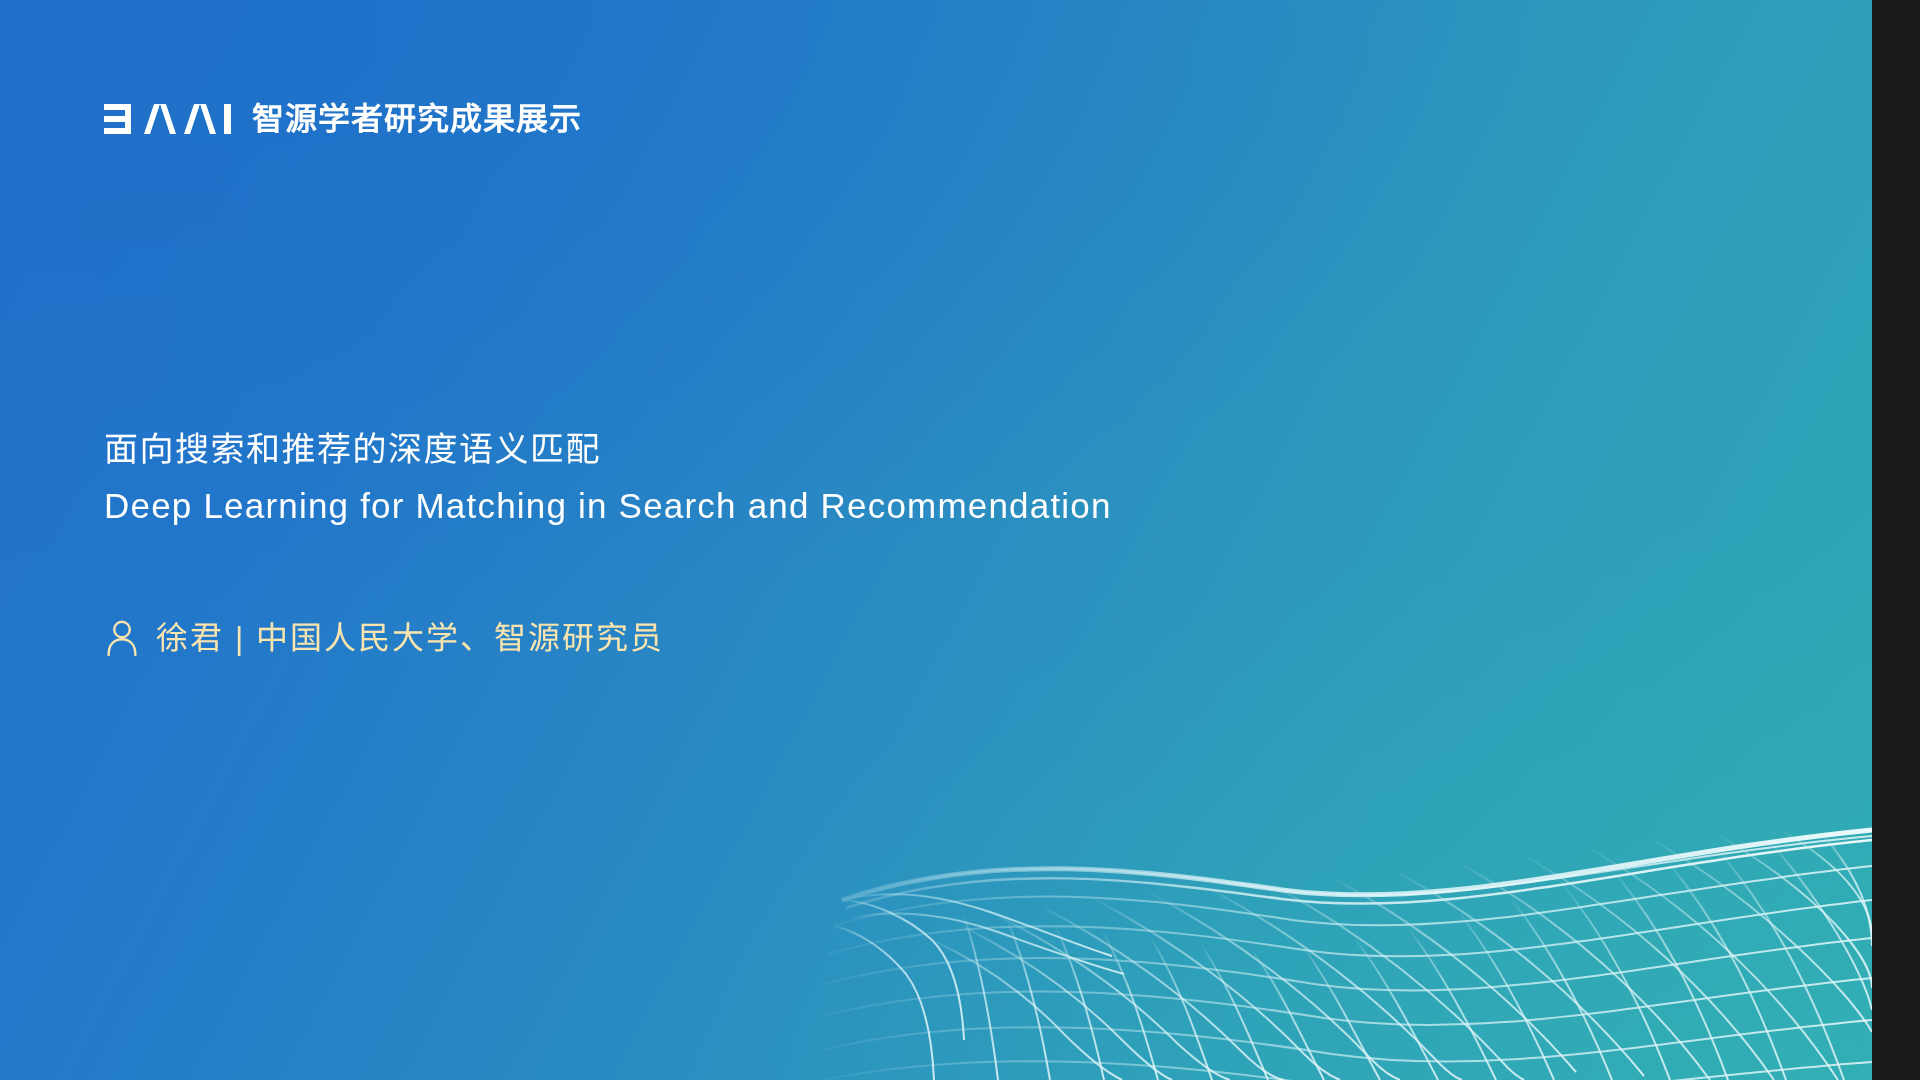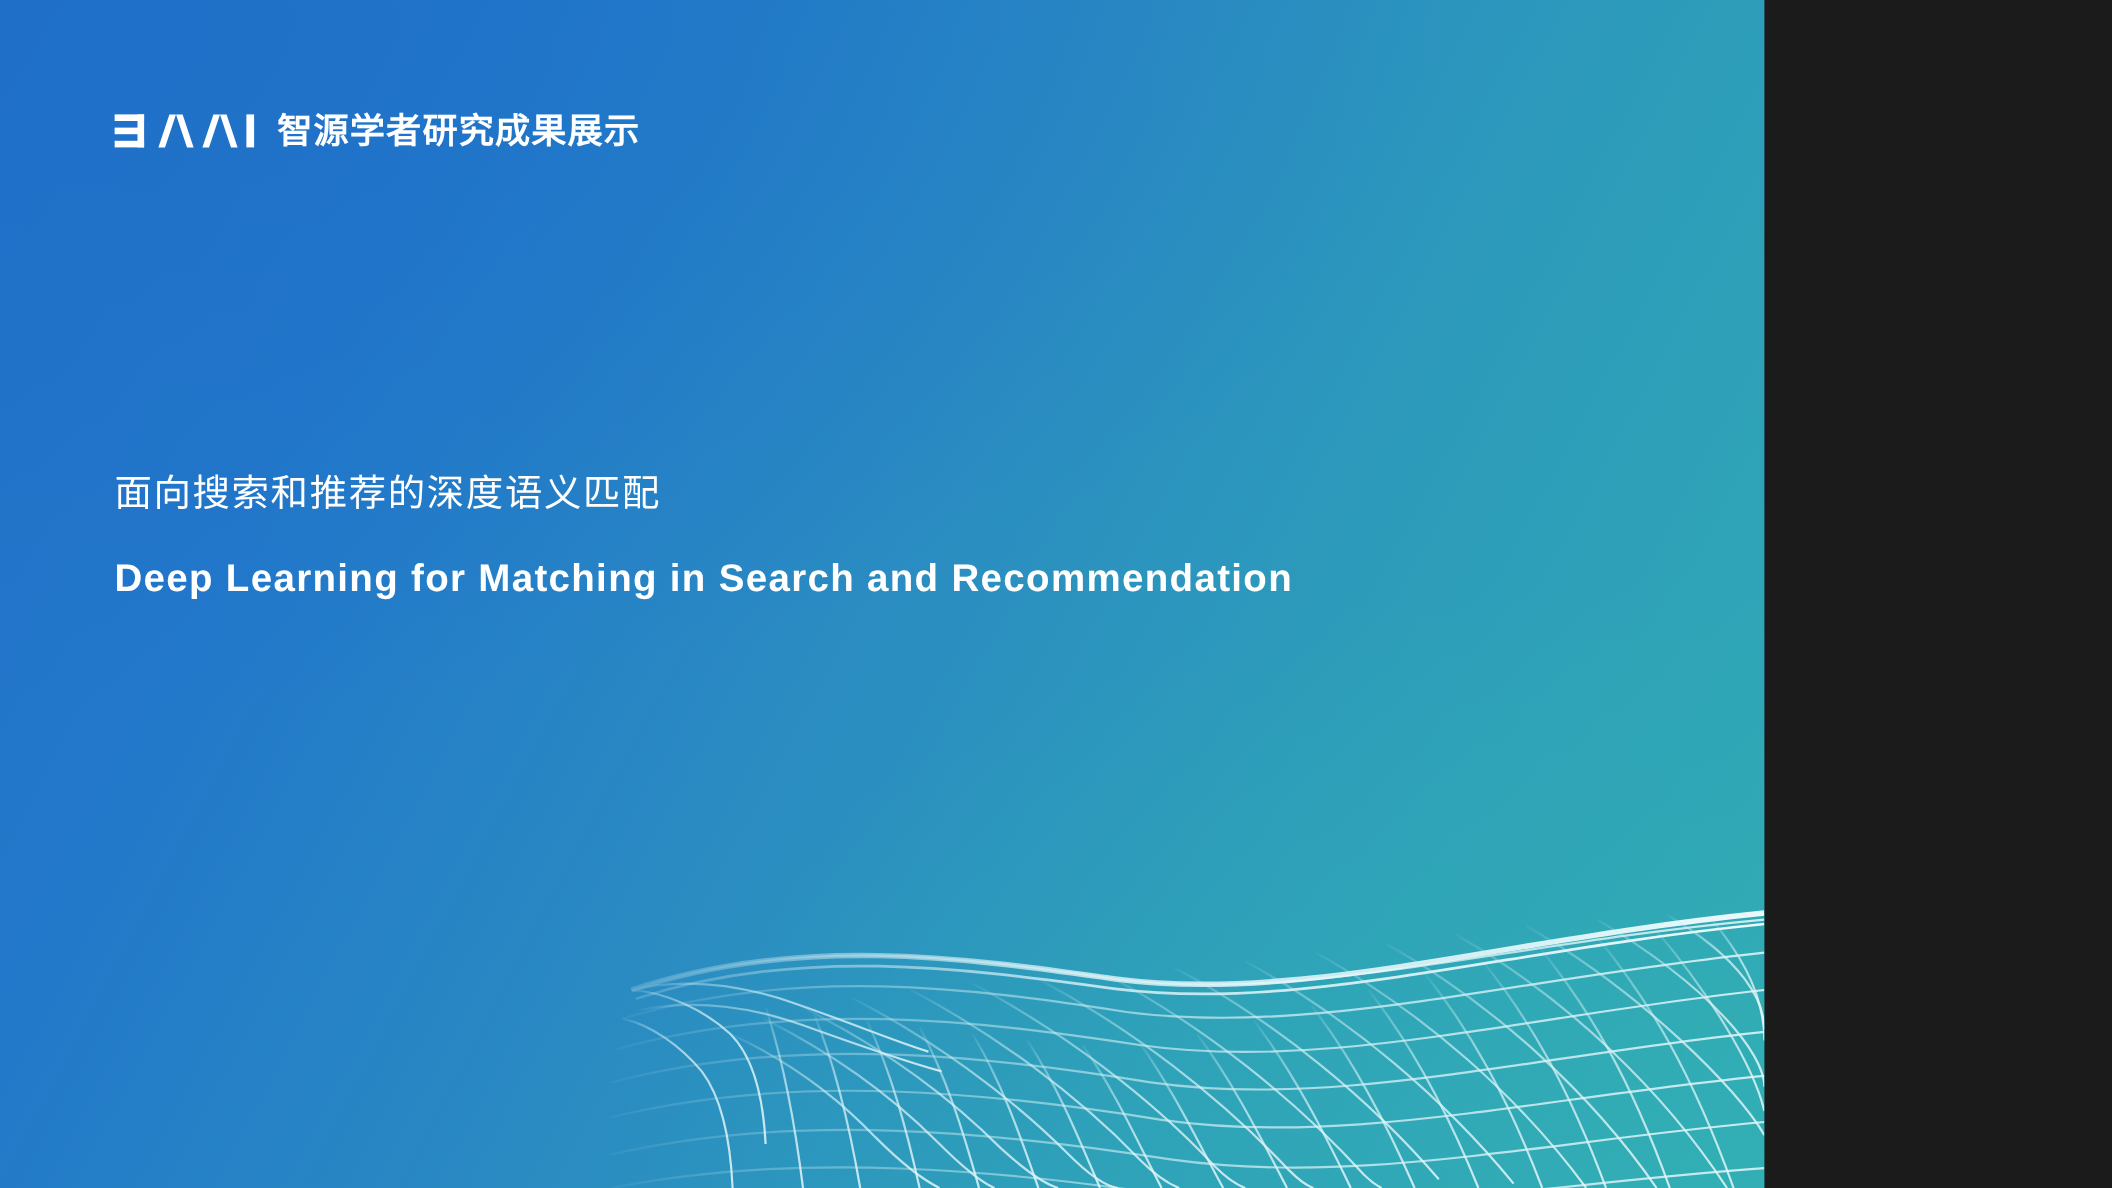--- a/index.html
+++ b/index.html
@@ -4,21 +4,21 @@
 <title>BAAI Slide</title>
 <style>
   html, body {
     margin: 0;
     padding: 0;
     background: #1b1b1b;
   }
 
   .slide {
     position: relative;
-    width: 1604px;
+    width: 1872px;
     height: 1080px;
     overflow: hidden;
     font-family: "Liberation Sans", "DejaVu Sans", sans-serif;
     background: linear-gradient(118deg, #2271c9 0%, #2278ca 22%, #2a8bc2 48%, #2d9dba 72%, #30aab4 100%);
   }
 
   
   .slide::after {
     content: "";
     position: absolute;
@@ -107,24 +107,24 @@
     font-size: 34px;
     font-weight: 400;
     letter-spacing: 1.5px;
     line-height: 1.45;
     white-space: nowrap;
     font-family: Liberation Mono, monospace;
   }
   .subtitle-en {
     color: #ffffff;
     font-size: 35px;
-    font-weight: 700;
+    font-weight: 400;
     letter-spacing: 1.2px;
     line-height: 1.45;
-    margin-top: 24px;
+    margin-top: 4px;
     white-space: nowrap;
   }
 
   
   .author {
     position: absolute;
     left: 106px;
     top: 620px;
     display: flex;
     align-items: center;
@@ -248,15 +248,22 @@
 
     <div class="title-wrap">
       <span class="title-highlight"></span>
     </div>
 
     <div class="subtitle-block">
       <div class="subtitle-cn">面向搜索和推荐的深度语义匹配</div>
       <div class="subtitle-en">Deep Learning for Matching in Search and Recommendation</div>
     </div>
 
+    <div class="author">
+      <svg class="author-icon" width="32" height="36" viewBox="0 0 32 36" aria-hidden="true">
+        <circle cx="16" cy="9.5" r="7.8" fill="none" stroke="#fbe4ad" stroke-width="2.4"></circle>
+        <path d="M2.6 35 C 2.6 23.4, 9.2 19.2, 16 19.2 C 22.8 19.2, 29.4 23.4, 29.4 35" fill="none" stroke="#fbe4ad" stroke-width="2.4" stroke-linecap="round"></path>
+      </svg>
+      <span class="author-text">徐君 | 中国人民大学、智源研究员</span>
+    </div>
 
   </div>
 </div>
 
 </body></html>

